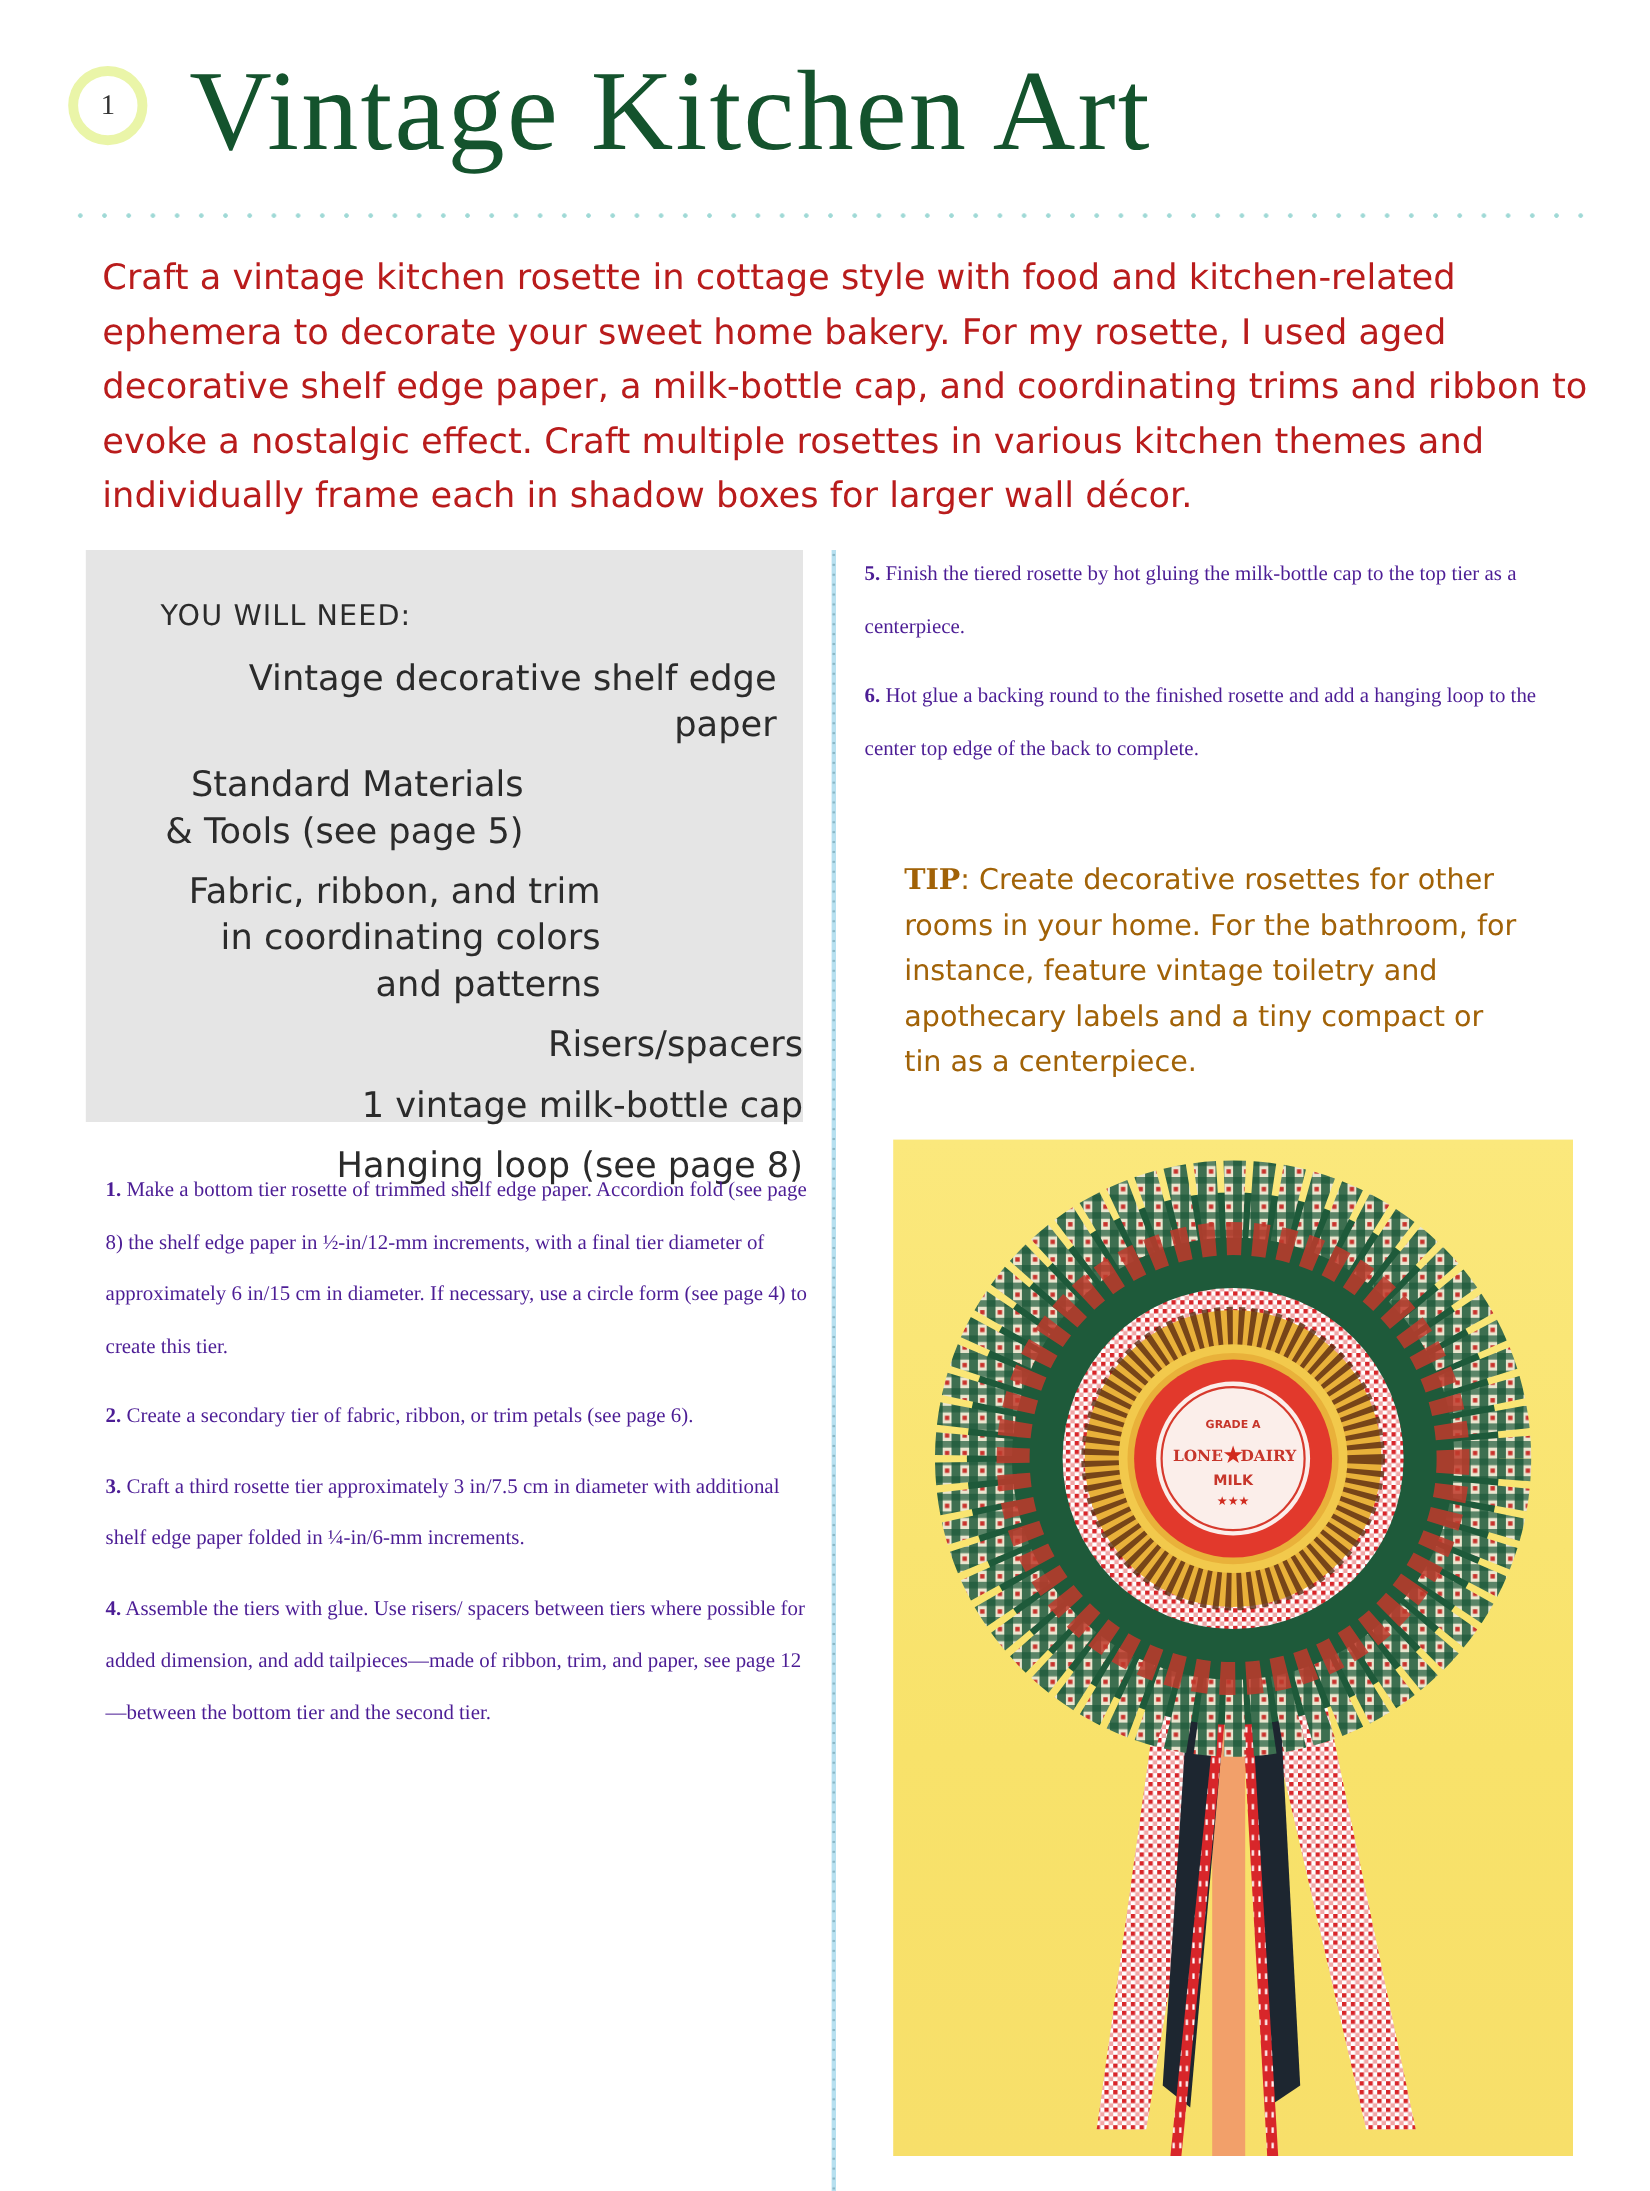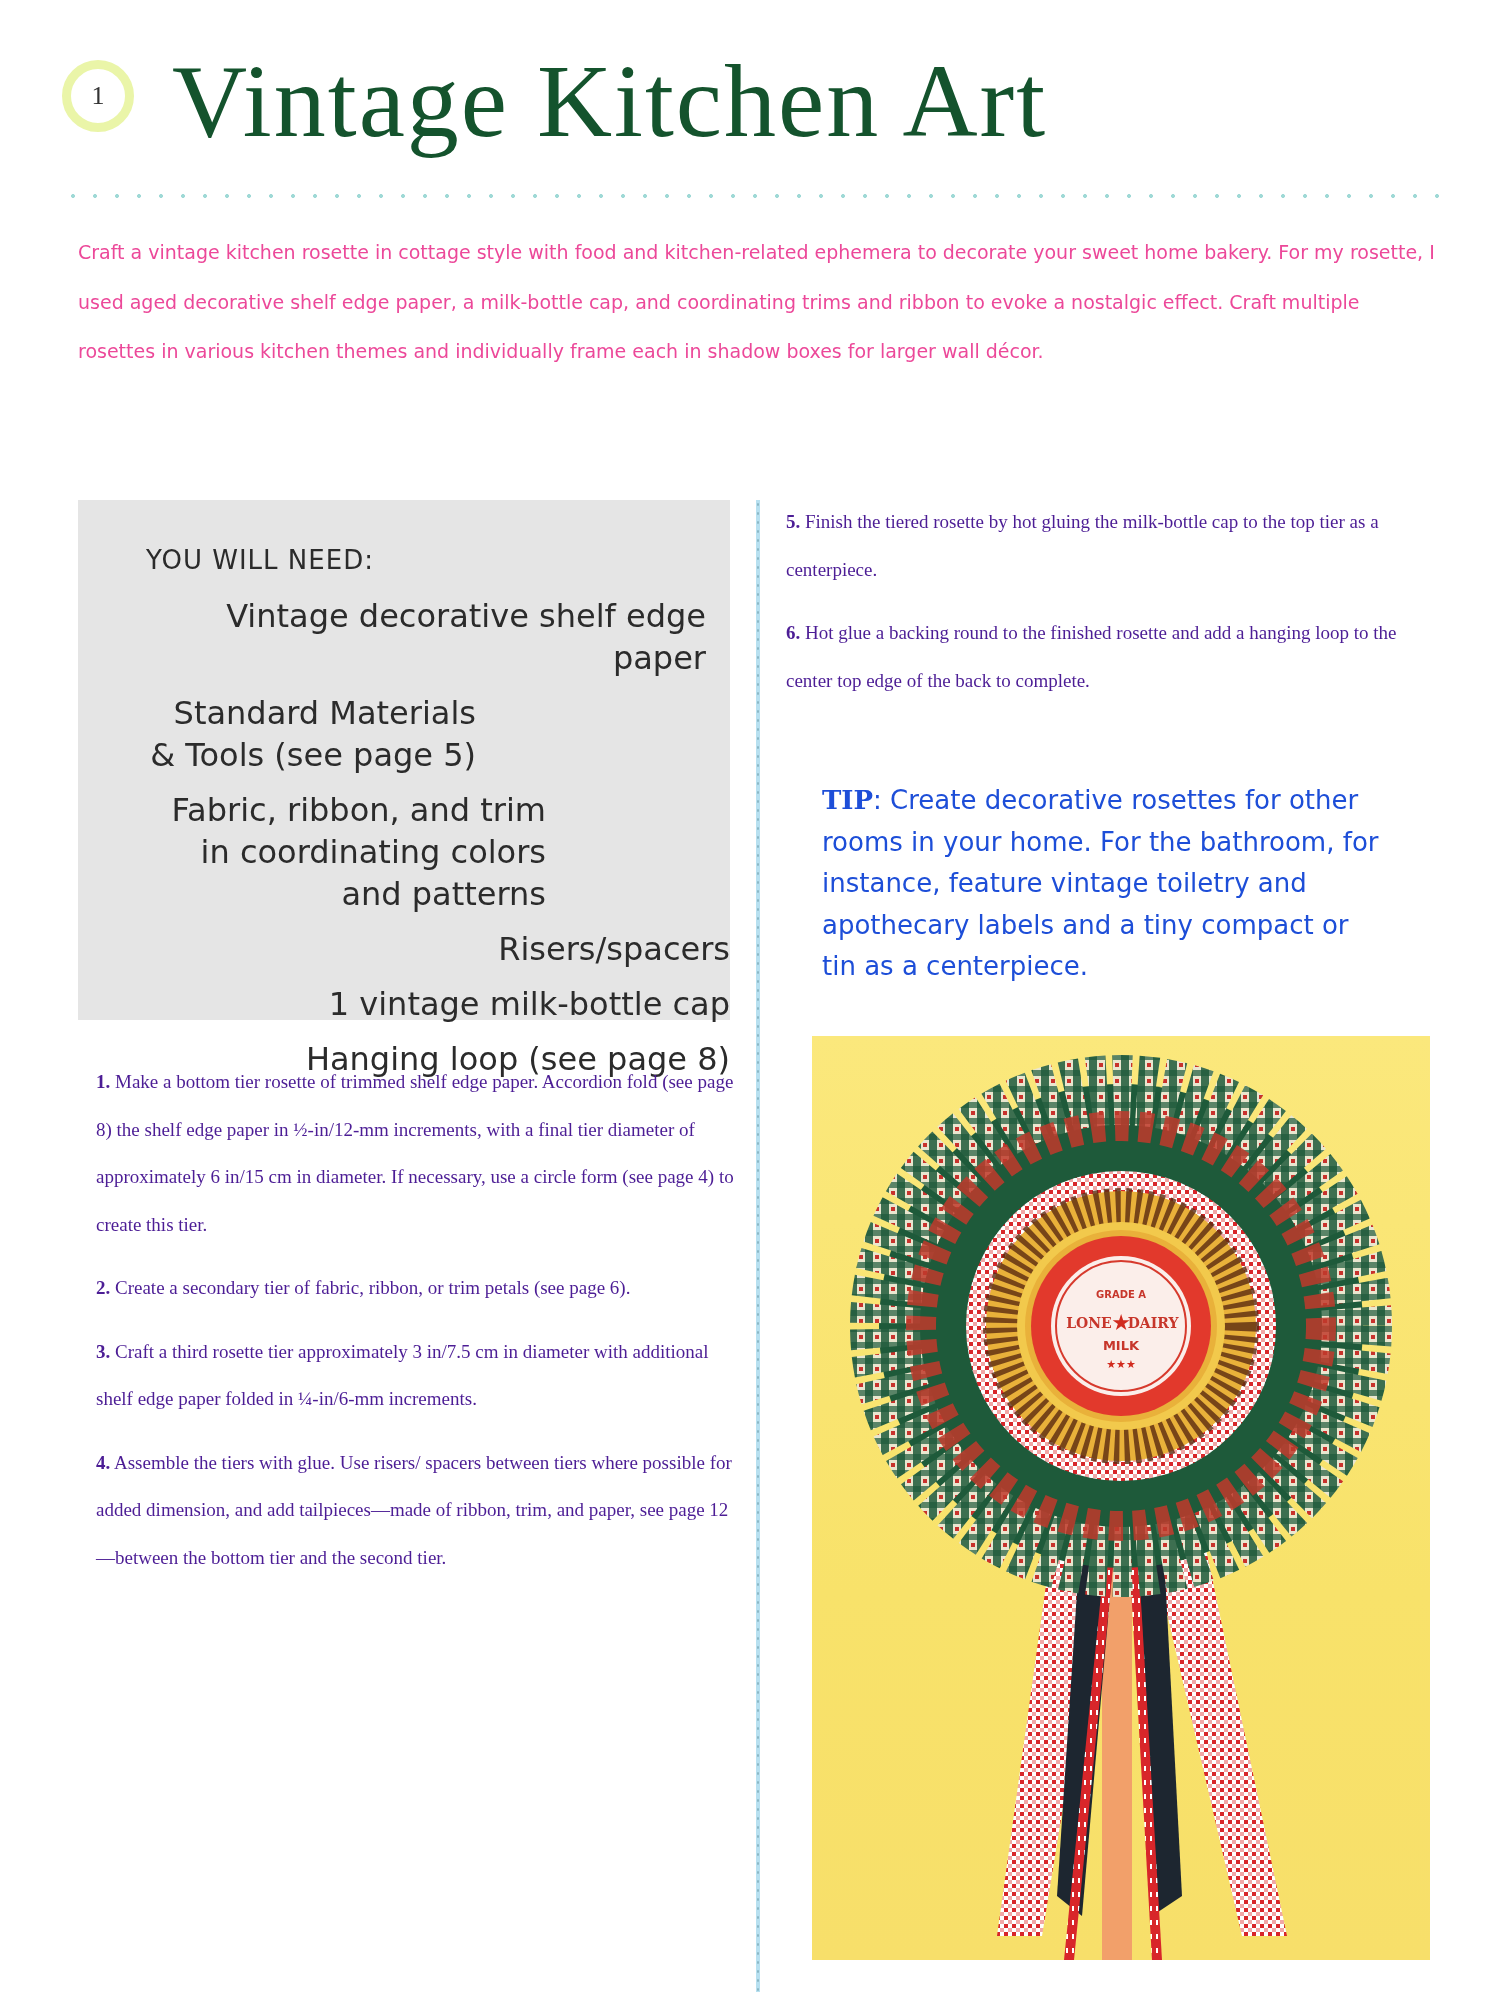--- a/index.html
+++ b/index.html
@@ -22,23 +22,23 @@
     color: #14532d; line-height: 1.1; text-align: center;
   }
   .dotted-rule {
     position: absolute; left: 62px; top: 193px; width: 1380px; height: 6px;
     background-image: radial-gradient(circle, #9fd9d6 1.8px, transparent 2.2px);
     background-size: 22px 6px; background-repeat: repeat-x;
   }
 
   
   .intro {
-    position: absolute; left: 78px; top: 228px; width: 1360px;
+    position: absolute; left: 93px; top: 228px; width: 1360px;
     font-family: "DejaVu Sans", "Liberation Sans", sans-serif;
-    font-size: 19px; line-height: 49.5px; color: #ec4899;
+    font-size: 32px; line-height: 49.5px; color: #b91c1c;
   }
 
   
   .materials {
     position: absolute; left: 78px; top: 500px; width: 652px; height: 520px;
     background: #e5e5e5;
     padding: 42px 0 0 68px;
     font-family: "DejaVu Sans", "Liberation Sans", sans-serif; color: #2b2b2b;
   }
   .materials h3 {
@@ -63,21 +63,21 @@
   .step {
     font-family: "Liberation Serif", "DejaVu Serif", serif;
     font-size: 19px; line-height: 47.5px; color: #4c1d95; margin-bottom: 16px;
   }
   .step .num { font-weight: bold; }
 
   
   .tip {
     position: absolute; left: 822px; top: 780px; width: 600px;
     font-family: "DejaVu Sans", "Liberation Sans", sans-serif;
-    font-size: 26px; line-height: 41.5px; color: #1d4ed8;
+    font-size: 26px; line-height: 41.5px; color: #a16207;
   }
   .tip .tip-label { font-family: "DejaVu Serif", serif; font-weight: bold; }
 
   
   .photo {
     position: absolute; left: 812px; top: 1036px; width: 618px; height: 924px;
     background: linear-gradient(180deg, #fbe87c 0%, #f8e26a 60%, #f7df6a 100%);
     overflow: hidden;
   }
   .photo svg { display: block; }

